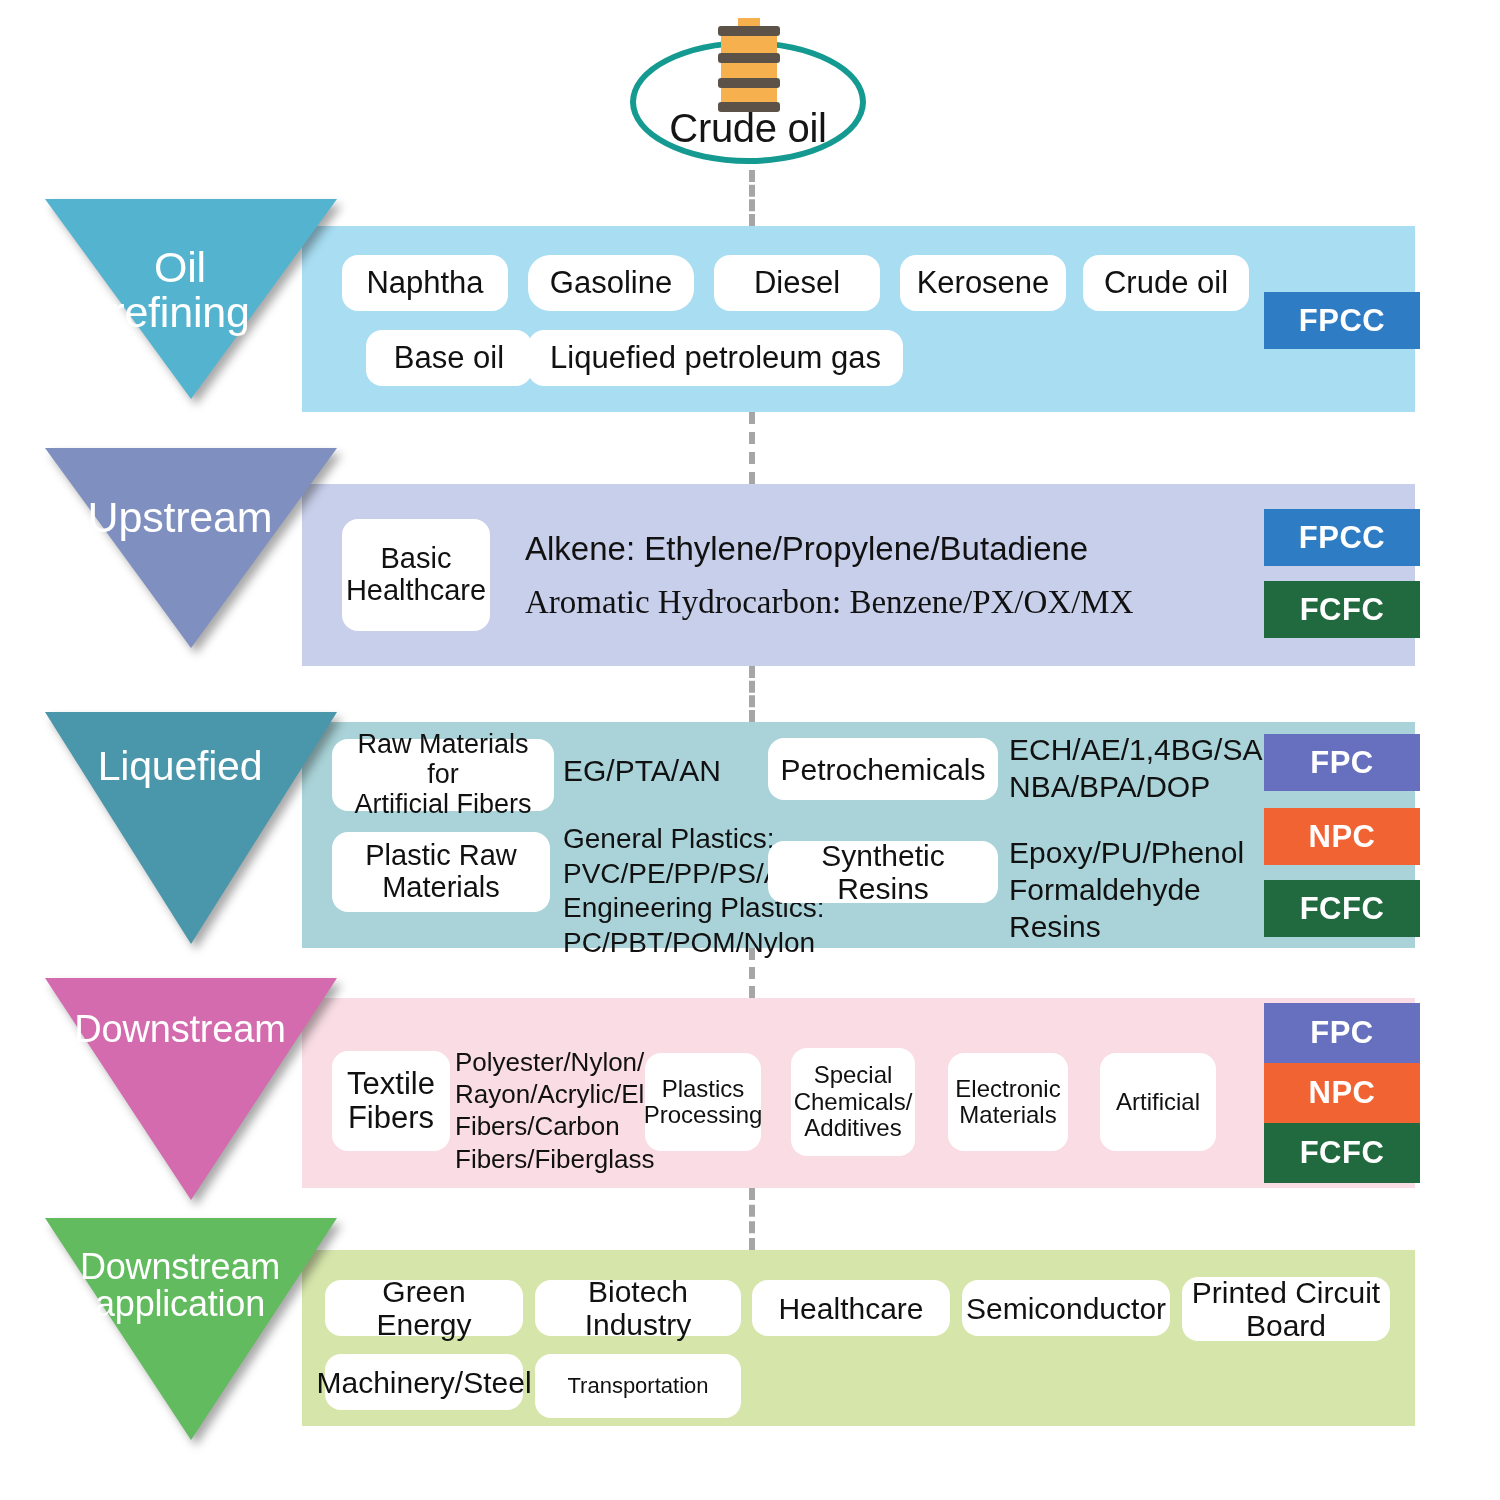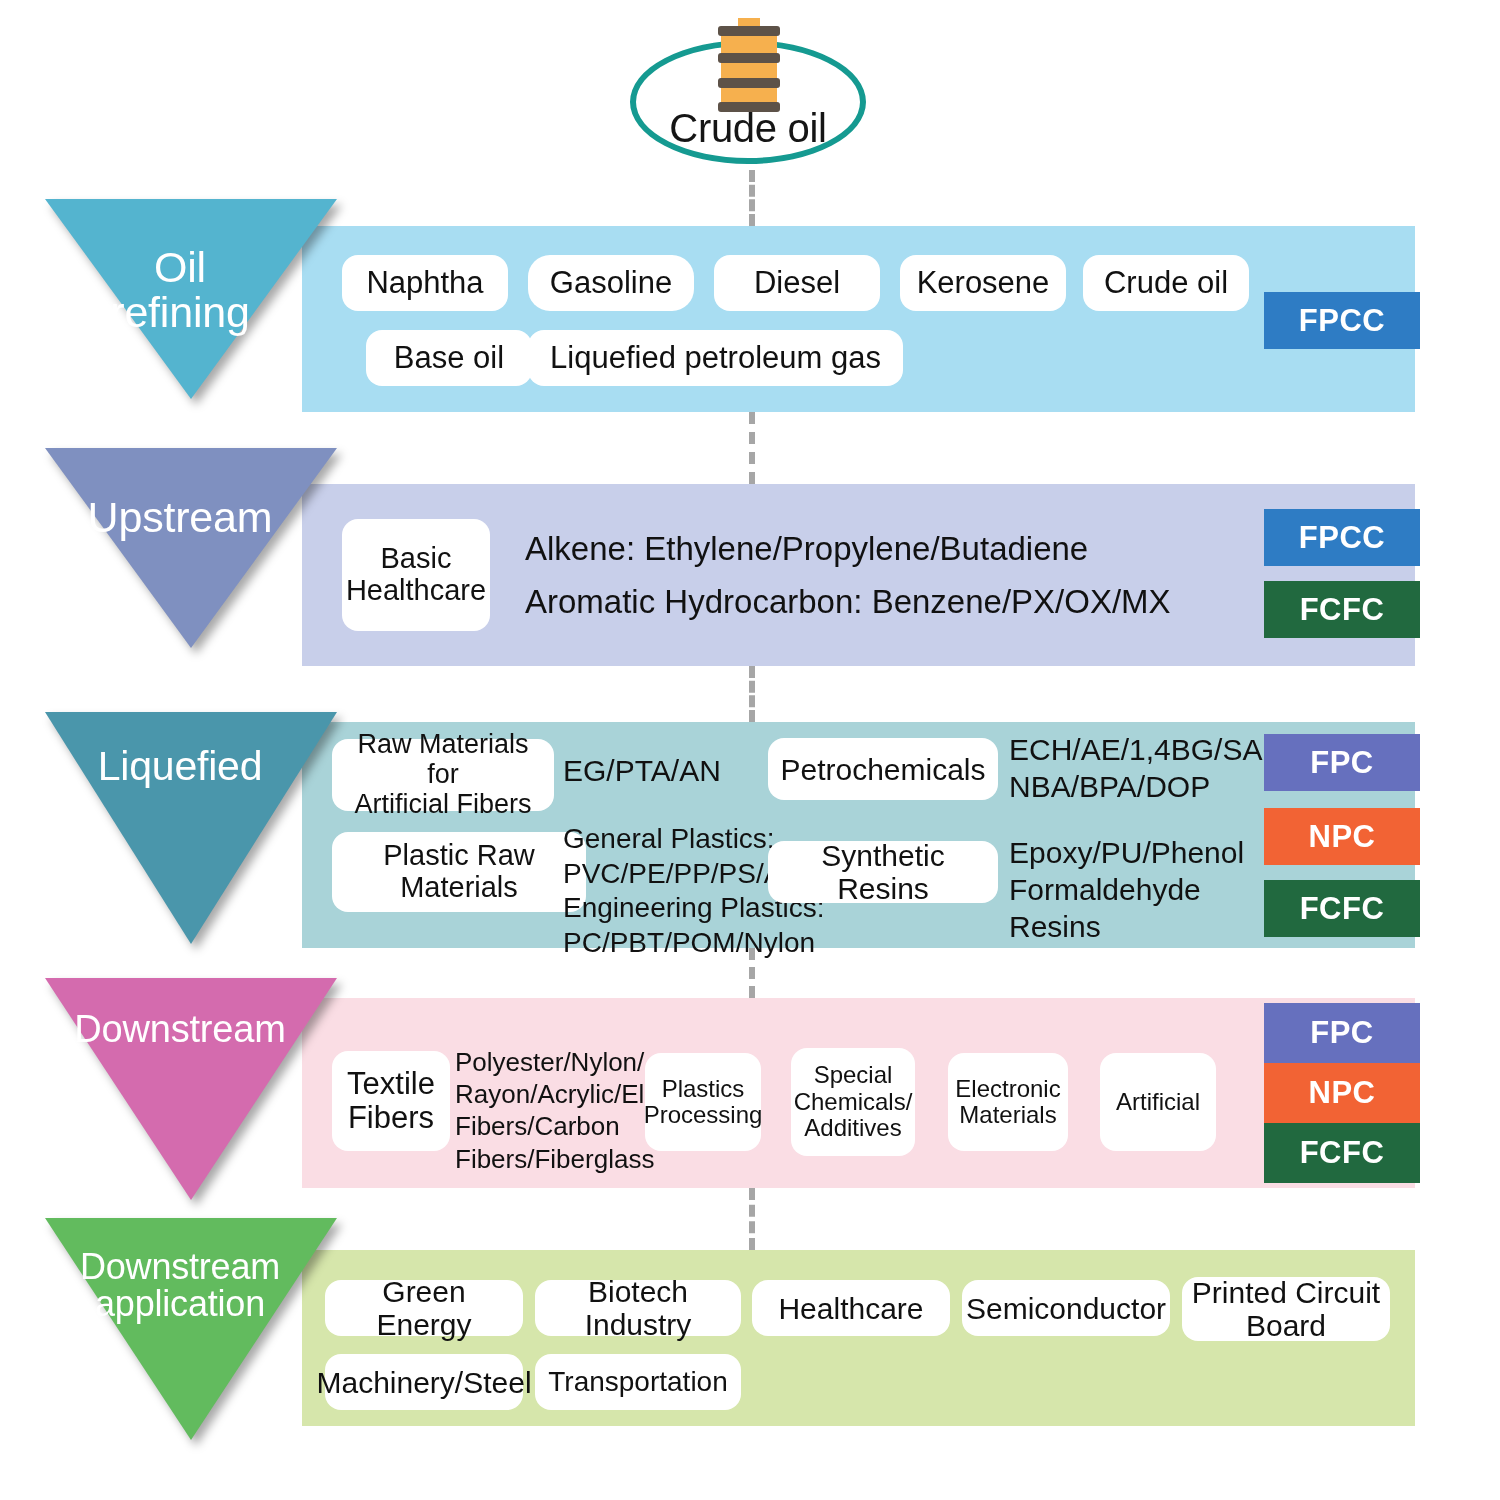--- a/index.html
+++ b/index.html
@@ -128,21 +128,21 @@
     <div class="bg" style="background:#c8cfea;"></div>
   </div>
   <div class="tri" style="left:45px;top:448px;border-left:146px solid transparent;border-right:146px solid transparent;border-top:200px solid #7f90c0;"></div>
   <div class="tri-label" style="left:55px;top:495px;width:250px;font-size:43px;">
     <div style="white-space:pre-line;">Upstream</div>
   </div>
 
   <div class="pill" style="left:342px;top:519px;width:148px;height:112px;font-size:29px;white-space:pre-line;"><span>Basic
 Healthcare</span></div>
   <div class="freetext" style="left:525px;top:529px;font-size:33px;"><span>Alkene: Ethylene/Propylene/Butadiene</span></div>
-  <div class="freetext" style="left:525px;top:582px;font-size:33px;"><span>Aromatic Hydrocarbon: Benzene/PX/OX/MX</span></div>
+  <div class="freetext" style="left:525px;top:582px;font-size:33px;font-family:Liberation Serif, serif;"><span>Aromatic Hydrocarbon: Benzene/PX/OX/MX</span></div>
 
   <div class="badge" style="left:1264px;top:509px;width:156px;height:57px;background:#2e7cc4;">
       <span>FPCC</span>
     </div>
   <div class="badge" style="left:1264px;top:581px;width:156px;height:57px;background:#21693f;">
       <span>FCFC</span>
     </div>
 
   <div class="band" style="left:302px;top:722px;width:1113px;height:226px;">
     <div class="bg" style="background:#a9d3d8;"></div>
@@ -155,21 +155,21 @@
   <div class="pill" style="left:332px;top:733px;width:222px;height:72px;font-size:27px;white-space:pre-line;margin-top:6px;"><span>Raw Materials for
 Artificial Fibers</span></div>
   <div class="freetext" style="left:563px;top:752px;font-size:30px;"><span>EG/PTA/AN</span></div>
 
   <div class="pill" style="left:768px;top:738px;width:230px;height:62px;font-size:30px;">
       <span>Petrochemicals</span>
     </div>
   <div class="freetext" style="left:1009px;top:731px;font-size:30px;"><span>ECH/AE/1,4BG/SAP/
 NBA/BPA/DOP</span></div>
 
-  <div class="pill" style="left:332px;top:832px;width:254px;height:80px;font-size:29px;white-space:pre-line;text-align:center;"><span>Plastic Raw
+  <div class="pill" style="left:332px;top:832px;width:218px;height:80px;font-size:29px;white-space:pre-line;text-align:center;"><span>Plastic Raw
 Materials</span></div>
   <div class="freetext" style="left:563px;top:822px;font-size:28px;"><span>General Plastics:
 PVC/PE/PP/PS/ABS
 Engineering Plastics:
 PC/PBT/POM/Nylon</span></div>
 
   <div class="pill" style="left:768px;top:841px;width:230px;height:62px;font-size:30px;">
       <span>Synthetic Resins</span>
     </div>
   <div class="freetext" style="left:1009px;top:834px;font-size:30px;"><span>Epoxy/PU/Phenol
@@ -240,17 +240,17 @@
     </div>
   <div class="pill" style="left:752px;top:1280px;width:198px;height:56px;font-size:30px;">
       <span>Healthcare</span>
     </div>
   <div class="pill" style="left:1182px;top:1277px;width:208px;height:64px;font-size:30px;white-space:pre-line;"><span>Printed Circuit
 Board</span></div>
 
   <div class="pill" style="left:325px;top:1354px;width:198px;height:56px;font-size:30px;">
       <span>Machinery/Steel</span>
     </div>
-  <div class="pill" style="left:535px;top:1354px;width:206px;height:56px;font-size:28px;">
+  <div class="pill" style="left:535px;top:1354px;width:206px;height:64px;font-size:22px;">
       <span>Transportation</span>
     </div>
 
 </div>
 
 </body></html>

